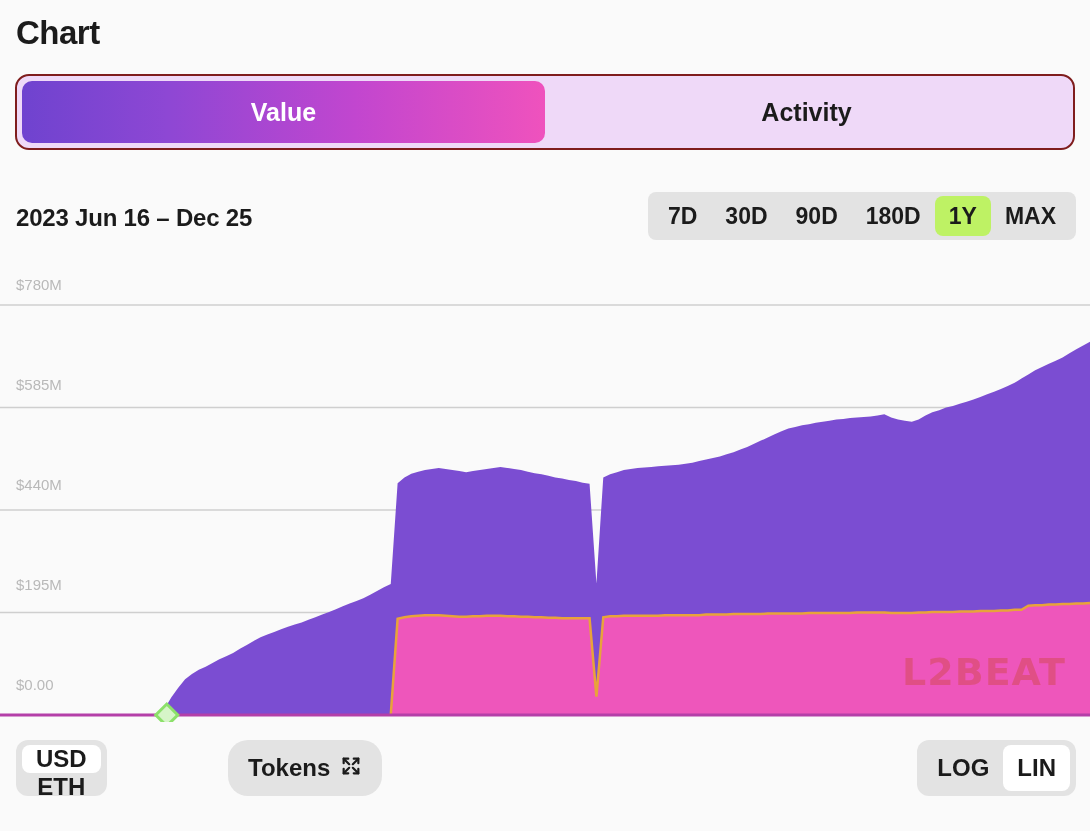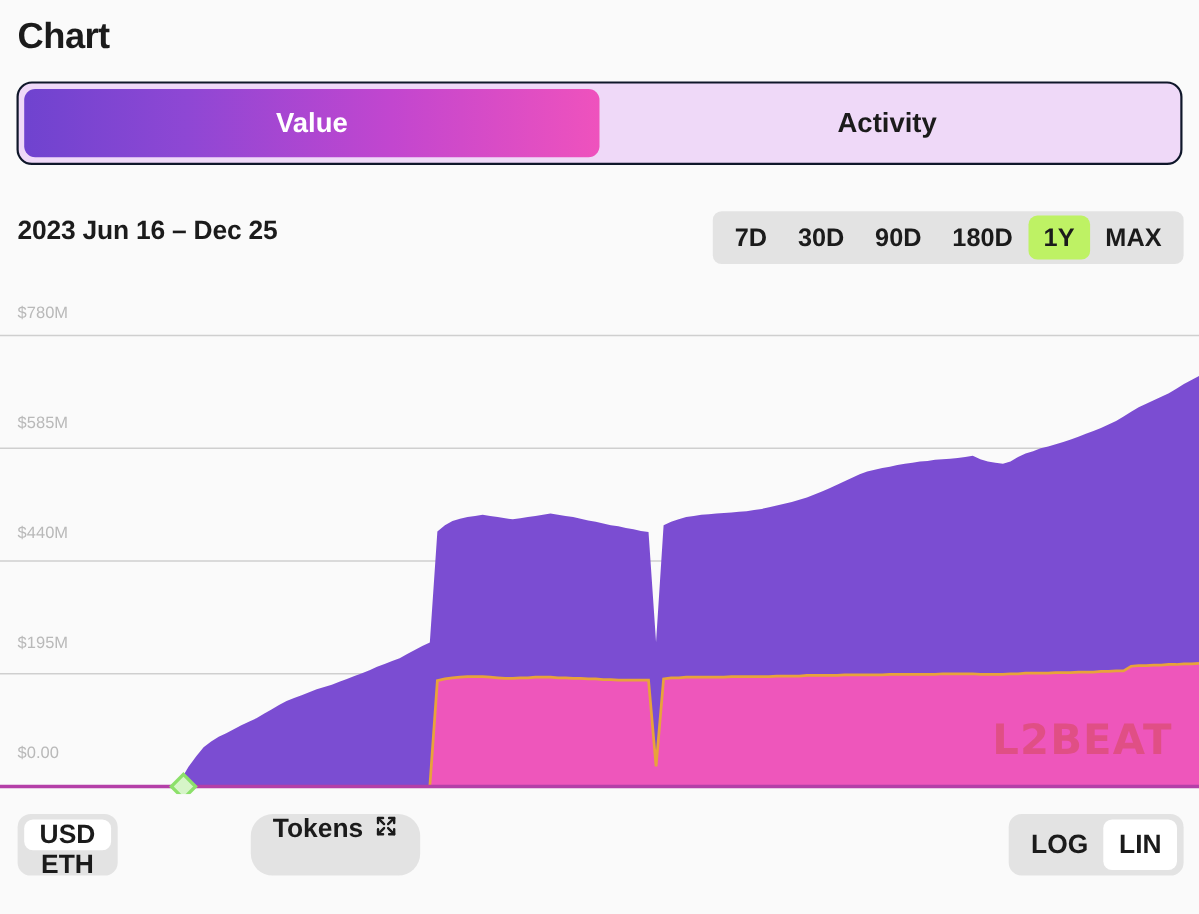--- a/index.html
+++ b/index.html
@@ -16,21 +16,21 @@
     position: absolute; left: 16px; top: 14px;
     font-size: 33px; font-weight: 700; color: #1b1b1b;
     letter-spacing: -0.5px;
   }
 
   
   .seg-main {
     position: absolute; left: 15px; top: 74px;
     width: 1060px; height: 76px;
     background: #efd9f8;
-    border: 2px solid #0f172a;
+    border: 2px solid #7f1d1d;
     border-radius: 14px;
     display: flex; align-items: center;
     padding: 5px;
   }
   .seg-main-btn {
     flex: 1 1 0; height: 100%;
     display: flex; align-items: center; justify-content: center;
     font-size: 25px; font-weight: 700;
     border-radius: 10px;
     cursor: pointer; user-select: none;
@@ -39,21 +39,21 @@
   .seg-main-btn.active {
     background: linear-gradient(90deg, #6f43cf 0%, #8e47d4 28%, #c246cf 64%, #ef52bd 100%);
     color: #ffffff;
   }
 
   
   .range-row {
     position: absolute; left: 0; top: 192px; width: 1090px; height: 58px;
   }
   .date-range {
-    position: absolute; left: 16px; top: 4px;
+    position: absolute; left: 16px; top: 12px;
     font-size: 24px; font-weight: 700; color: #1b1b1b;
     letter-spacing: -0.2px;
   }
   .seg-range {
     position: absolute; right: 14px; top: 0;
     height: 48px;
     background: #e3e3e3;
     border-radius: 8px;
     display: flex; align-items: center;
     padding: 4px 6px;
@@ -103,21 +103,21 @@
     height: 100%; padding: 0 14px;
     display: flex; align-items: center; justify-content: center;
     font-size: 24px; font-weight: 700; color: #1b1b1b;
     border-radius: 8px; cursor: pointer; user-select: none;
   }
   .seg-unit-btn.active { background: #ffffff; }
 
   .tokens-btn {
     position: absolute; left: 228px; top: 0;
     height: 56px; background: #e3e3e3; border-radius: 20px;
-    display: flex; gap: 10px;
+    display: flex; align-items: center; gap: 10px;
     padding: 0 20px; cursor: pointer; user-select: none;
   }
   .tokens-label { font-size: 24px; font-weight: 700; color: #1b1b1b; }
 
   .seg-scale {
     position: absolute; right: 14px; top: 0;
     height: 56px; background: #e3e3e3; border-radius: 12px;
     display: flex; align-items: center; padding: 5px 6px; justify-content: center;
   }
   .seg-scale-btn {

